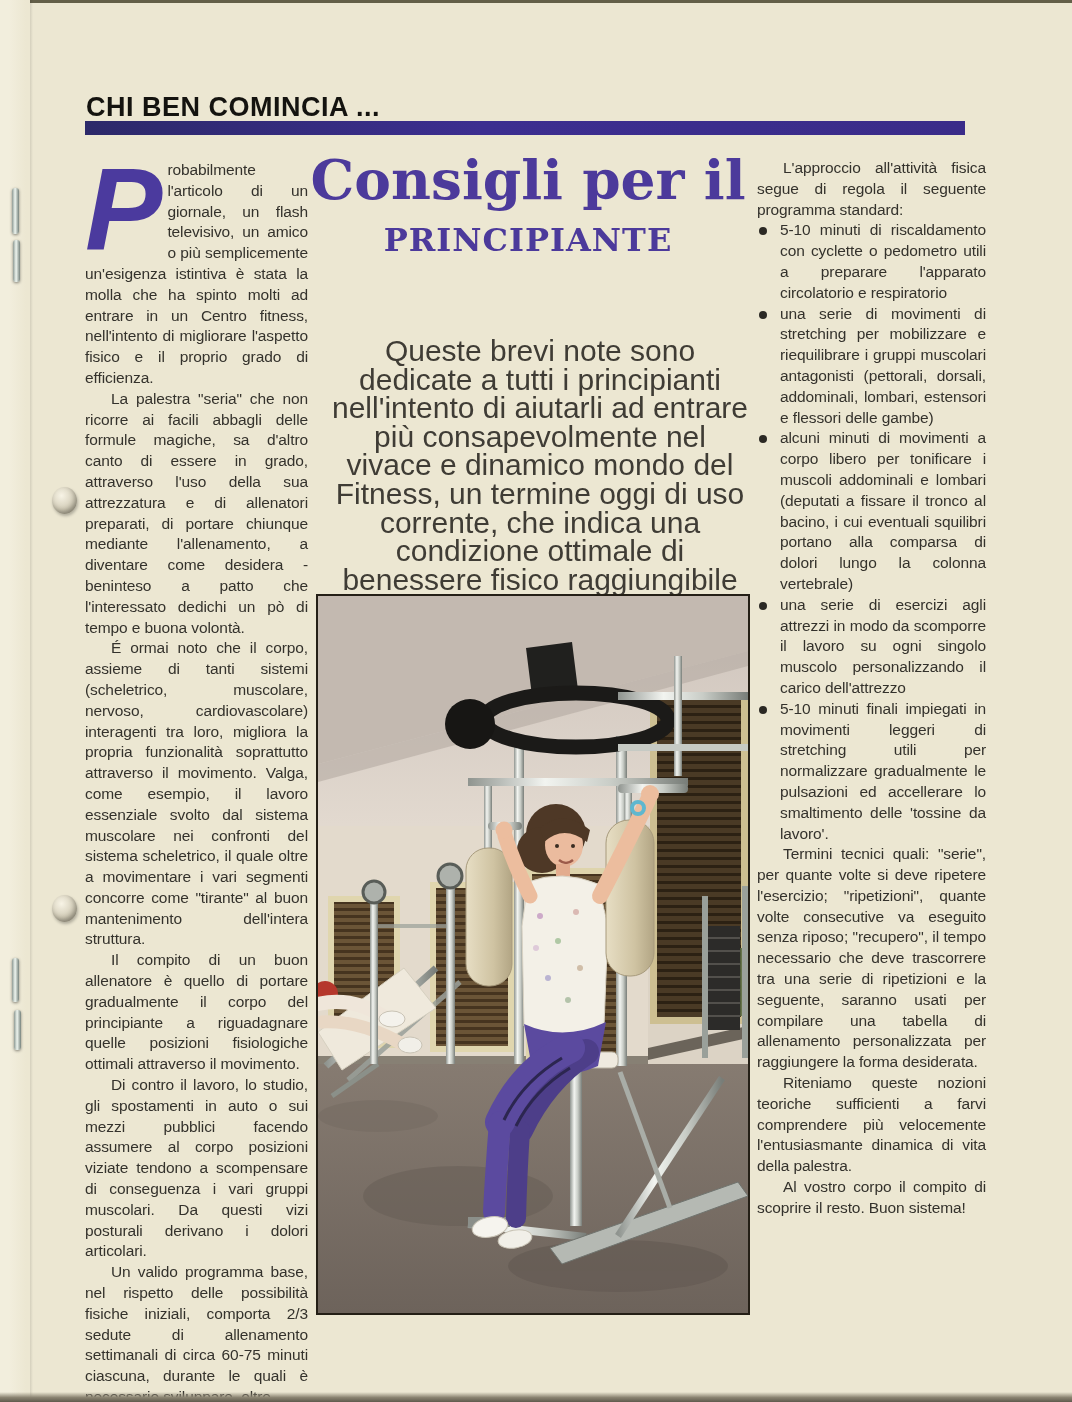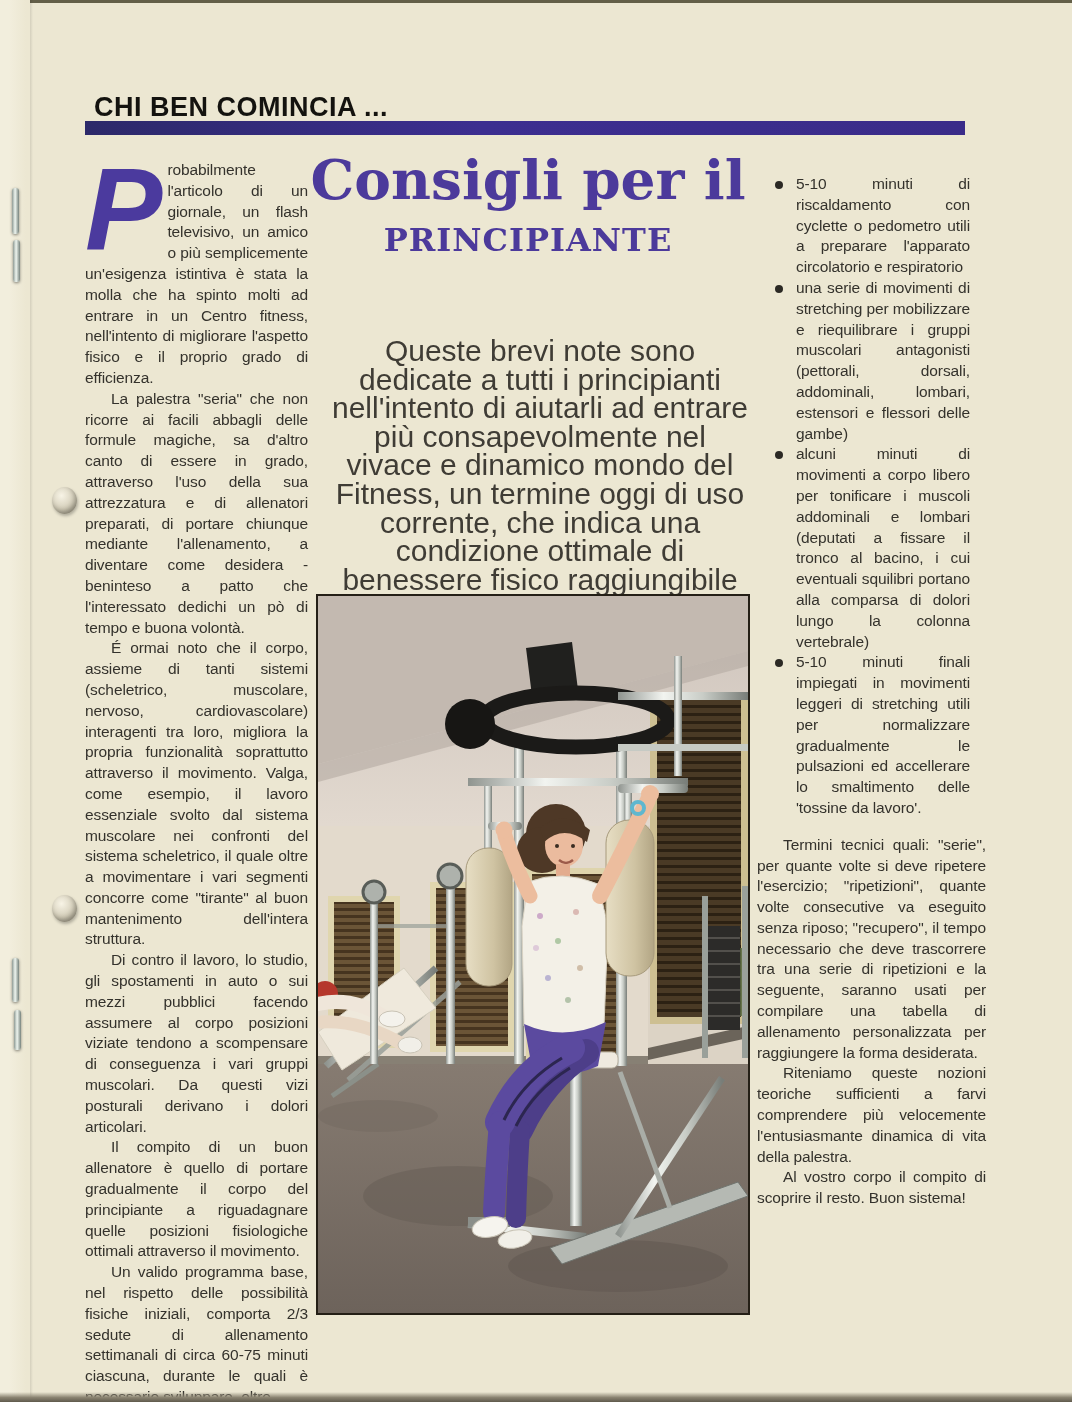--- a/index.html
+++ b/index.html
@@ -23,34 +23,34 @@
   .st3{left:12px;top:958px;height:44px;}
   .st4{left:14px;top:1010px;height:40px;}
   .grommet{position:absolute;width:25px;height:27px;border-radius:50%;
     background:radial-gradient(circle at 38% 32%,#f8f4e6,#d2ccb7 58%,#a49e88);
     box-shadow:inset -2px -3px 5px rgba(0,0,0,.28),1px 2px 3px rgba(0,0,0,.25);}
   .gr1{left:52px;top:487px;}
   .gr2{left:52px;top:895px;}
 
   
   .kicker{position:absolute;left:86px;top:92px;font-size:27px;font-weight:bold;
-    letter-spacing:.5px;color:#14130f;margin-left:8px;}
+    letter-spacing:.5px;color:#14130f;}
   .rule{position:absolute;left:85px;top:121px;width:880px;height:14px;
     background:linear-gradient(90deg,#2c2969,#3c2e90 45%,#3a2c89);}
 
   
   .col{position:absolute;top:160px;width:223px;color:#34322c;font-size:15.5px;
     line-height:20.8px;text-align:justify;letter-spacing:-.1px;}
   .col p{margin:0;}
   .col p.indent{text-indent:26px;}
   .col-left{left:85px;}
   .col-right{left:757px;top:158px;width:229px;}
   .dropcap{float:left;font-size:116px;line-height:86px;font-weight:bold;font-style:italic;
     color:#4b3a9e;margin:6px 10px 0 0;letter-spacing:-5px;font-family:"Liberation Sans",sans-serif;}
-  ul.bullets{margin:16px;padding:0;list-style:none;}
+  ul.bullets{margin:0;padding:0;list-style:none;}
   ul.bullets li{position:relative;padding-left:23px;}
   ul.bullets li::before{content:"";position:absolute;left:2px;top:7px;width:8px;height:8px;
     border-radius:50%;background:#2b2924;}
 
   
   .title{position:absolute;left:303px;top:148px;width:450px;text-align:center;
     font-family:"DejaVu Serif",serif;font-weight:bold;color:#4c3a9b;}
   .title .l1{font-size:55px;line-height:63px;display:block;}
   .title .l2{font-size:32px;line-height:58px;display:block;letter-spacing:1px;}
   .intro{position:absolute;left:328px;top:337px;width:424px;text-align:center;
@@ -73,22 +73,22 @@
   <div class="staple st3"></div>
   <div class="staple st4"></div>
 
   <div class="kicker">CHI BEN COMINCIA ...</div>
   <div class="rule"></div>
 
   <div class="col col-left">
     <p><span class="dropcap">P</span><span>robabilmente l'articolo di un giornale, un flash televisivo, un amico o più semplicemente un'esigenza istintiva è stata la molla che ha spinto molti ad entrare in un Centro fitness, nell'intento di migliorare l'aspetto fisico e il proprio grado di efficienza.</span></p>
     <p class="indent">La palestra "seria" che non ricorre ai facili abbagli delle formule magiche, sa d'altro canto di essere in grado, attraverso l'uso della sua attrezzatura e di allenatori preparati, di portare chiunque mediante l'allenamento, a diventare come desidera - beninteso a patto che l'interessato dedichi un pò di tempo e buona volontà.</p>
     <p class="indent">É ormai noto che il corpo, assieme di tanti sistemi (scheletrico, muscolare, nervoso, cardiovascolare) interagenti tra loro, migliora la propria funzionalità soprattutto attraverso il movimento. Valga, come esempio, il lavoro essenziale svolto dal sistema muscolare nei confronti del sistema scheletrico, il quale oltre a movimentare i vari segmenti concorre come "tirante" al buon mantenimento dell'intera struttura.</p>
+    <p class="indent">Il compito di un buon allenatore è quello di portare gradualmente il corpo del principiante a riguadagnare quelle posizioni fisiologiche ottimali attraverso il movimento.</p>
     <p class="indent">Di contro il lavoro, lo studio, gli spostamenti in auto o sui mezzi pubblici facendo assumere al corpo posizioni viziate tendono a scompensare di conseguenza i vari gruppi muscolari. Da questi vizi posturali derivano i dolori articolari.</p>
-    <p class="indent">Il compito di un buon allenatore è quello di portare gradualmente il corpo del principiante a riguadagnare quelle posizioni fisiologiche ottimali attraverso il movimento.</p>
     <p class="indent">Un valido programma base, nel rispetto delle possibilità fisiche iniziali, comporta 2/3 sedute di allenamento settimanali di circa 60-75 minuti ciascuna, durante le quali è necessario sviluppare, oltre</p>
   </div>
 
   <div class="title">
     <span class="l1">Consigli per il</span>
     <span class="l2">PRINCIPIANTE</span>
   </div>
   <div class="intro">Queste brevi note sono dedicate a tutti i principianti nell'intento di aiutarli ad entrare più consapevolmente nel vivace e dinamico mondo del Fitness, un termine oggi di uso corrente, che indica una condizione ottimale di benessere fisico raggiungibile attraverso il movimento.</div>
 
   <div class="photo">
@@ -251,24 +251,26 @@
         <path d="M282 300 Q305 256 330 204" stroke="#ecbd9e" stroke-width="16" fill="none" stroke-linecap="round"></path>
         <path d="M212 300 Q196 268 187 240" stroke="#ecbd9e" stroke-width="15" fill="none" stroke-linecap="round"></path>
         <circle cx="320" cy="212" r="6" fill="none" stroke="#5fb7cf" stroke-width="4"></circle>
         <circle cx="332" cy="198" r="9" fill="#ecbd9e"></circle>
         <circle cx="186" cy="234" r="8.5" fill="#ecbd9e"></circle>
       </g>
     </svg>
   </div>
 
   <div class="col col-right">
+    <p class="indent">L'approccio all'attività fisica segue di regola il seguente programma standard:</p>
     <ul class="bullets">
       <li>5-10 minuti di riscaldamento con cyclette o pedometro utili a preparare l'apparato circolatorio e respiratorio</li>
       <li>una serie di movimenti di stretching per mobilizzare e riequilibrare i gruppi muscolari antagonisti (pettorali, dorsali, addominali, lombari, estensori e flessori delle gambe)</li>
       <li>alcuni minuti di movimenti a corpo libero per tonificare i muscoli addominali e lombari (deputati a fissare il tronco al bacino, i cui eventuali squilibri portano alla comparsa di dolori lungo la colonna vertebrale)</li>
+      <li>una serie di esercizi agli attrezzi in modo da scomporre il lavoro su ogni singolo muscolo personalizzando il carico dell'attrezzo</li>
       <li>5-10 minuti finali impiegati in movimenti leggeri di stretching utili per normalizzare gradualmente le pulsazioni ed accellerare lo smaltimento delle 'tossine da lavoro'.</li>
     </ul>
     <p class="indent">Termini tecnici quali: "serie", per quante volte si deve ripetere l'esercizio; "ripetizioni", quante volte consecutive va eseguito senza riposo; "recupero", il tempo necessario che deve trascorrere tra una serie di ripetizioni e la seguente, saranno usati per compilare una tabella di allenamento personalizzata per raggiungere la forma desiderata.</p>
     <p class="indent">Riteniamo queste nozioni teoriche sufficienti a farvi comprendere più velocemente l'entusiasmante dinamica di vita della palestra.</p>
     <p class="indent">Al vostro corpo il compito di scoprire il resto. Buon sistema!</p>
   </div>
 
   <div class="scan-bottom"></div>
 </div>
 

